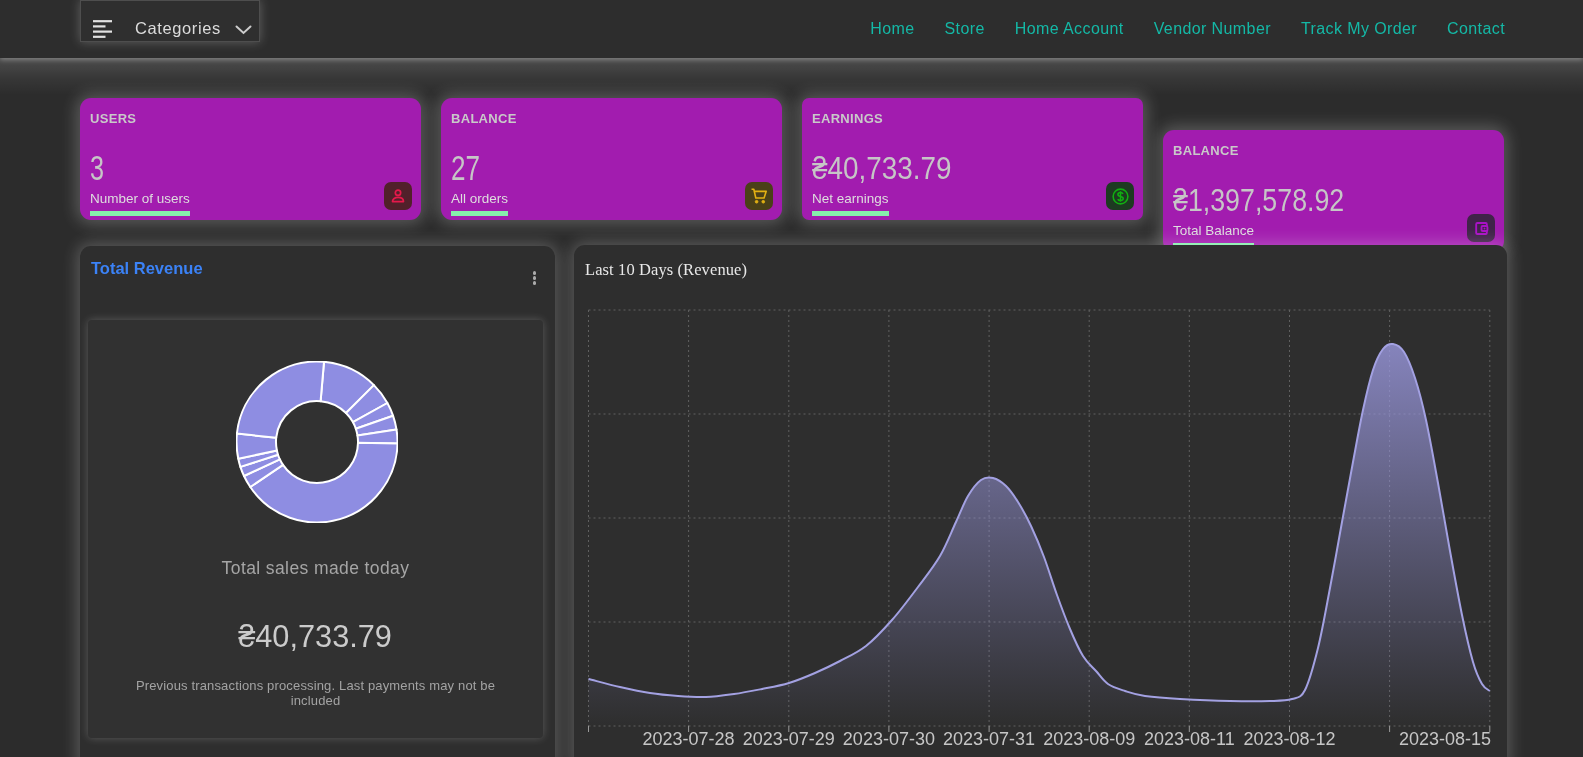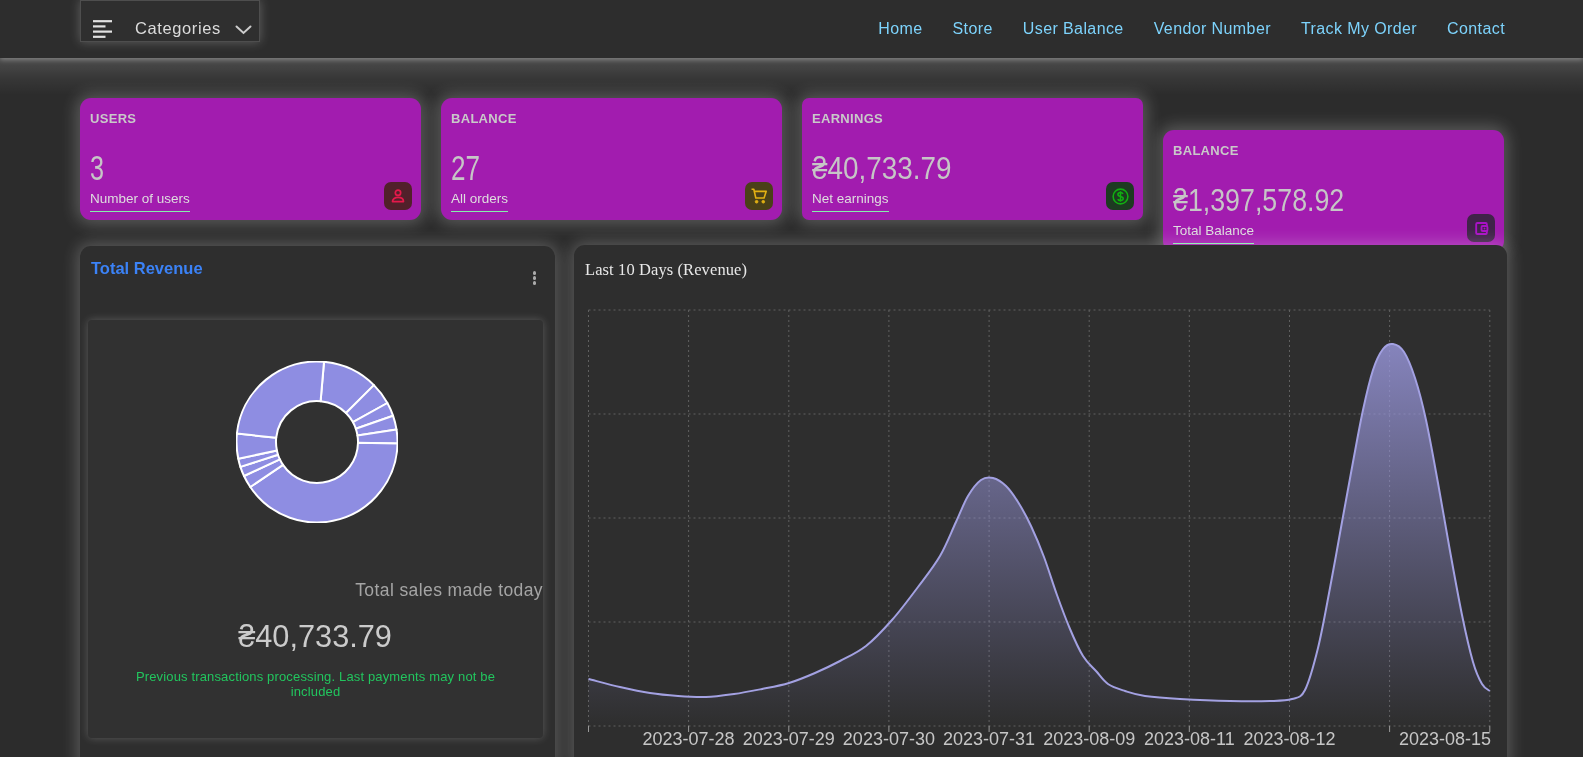--- a/index.html
+++ b/index.html
@@ -9,49 +9,49 @@
 
 
 #nav { position:absolute; left:0; top:0; width:1583px; height:58px; background:#2d2d2d;
   box-shadow:0 2px 5px rgba(255,255,255,0.30); z-index:5; }
 #catbtn { position:absolute; left:80px; top:0; width:180px; height:42px; background:#2f2f2f;
   border:1px solid #4e4e4e; box-shadow:0 0 10px rgba(255,255,255,0.25); }
 #catbtn svg.ham { position:absolute; left:11px; top:18px; }
 #catbtn .txt { position:absolute; left:54px; top:18px; font-size:16.5px; color:#dcdcdc; letter-spacing:.6px; }
 #catbtn svg.chev { position:absolute; left:154px; top:24px; }
 #navlinks { position:absolute; right:78px; top:0; height:58px; display:flex; align-items:center;
-  gap:30px; font-size:16px; color:#7dd3fc; letter-spacing:.4px; }
+  gap:30px; font-size:16px; color:#14b8a6; letter-spacing:.4px; }
 
 
 .scard { position:absolute; top:98px; width:341px; height:122px; background:#a21caf;
   border-radius:11px; box-shadow:0 0 16px 4px rgba(255,255,255,0.22); }
 .scard .t { position:absolute; left:10px; top:13px; font-size:13px; font-weight:bold;
   color:#c9c9c9; letter-spacing:.3px; }
 .scard .n { position:absolute; left:10px; top:55px; font-size:30.5px; line-height:30.5px;
   color:#c6c6c6; transform-origin:0 0; white-space:nowrap; }
 .scard .nbig { top:52px; font-size:35px; line-height:35px; }
 .scard .l { position:absolute; left:10px; top:93px; font-size:13.5px; color:#dedede;
-  padding-bottom:5px; border-bottom:1px solid #86efac; }
+  padding-bottom:5px; border-bottom:5px solid #86efac; }
 .scard .ic { position:absolute; right:9px; bottom:10px; width:28px; height:28px;
   border-radius:7px; display:flex; align-items:center; justify-content:center; }
 
 
 #revcard { position:absolute; left:80px; top:246px; width:475px; height:520px; background:#2e2e2e;
   border-radius:11px 11px 0 0; box-shadow:0 0 16px 3px rgba(255,255,255,0.22); }
 #revcard .hd { position:absolute; left:11px; top:13px; font-size:16.5px; font-weight:bold; color:#3b82f6; }
 #revcard .dots { position:absolute; right:19px; top:25px; width:3.5px; }
 #revcard .dots i { display:block; width:3.5px; height:3.5px; border-radius:50%; background:#ababab; margin-bottom:1.7px; }
 #revinner { position:absolute; left:8px; top:74px; width:455px; height:418px; background:#313131; border-radius:4px; box-shadow:0 0 9px rgba(255,255,255,0.22); }
 #donut { position:absolute; left:148px; top:41px; }
-#revinner .sub { position:absolute; left:0; top:238px; width:455px; text-align:right;
-  font-size:17.5px; letter-spacing:.4px; color:#a5a5a5;margin-top:22px; }
+#revinner .sub { position:absolute; left:0; top:238px; width:455px; text-align:center;
+  font-size:17.5px; letter-spacing:.4px; color:#a5a5a5; }
 #revinner .big { position:absolute; left:0; top:298px; width:455px; text-align:center;
   font-size:32px; color:#cbcbcb; }
-#revinner .note { position:absolute; left:0; top:350px; width:455px; text-align:center;
-  font-size:13px; letter-spacing:.15px; line-height:14.8px; color:#22c55e; }
+#revinner .note { position:absolute; left:0; top:359px; width:455px; text-align:center;
+  font-size:13px; letter-spacing:.15px; line-height:14.8px; color:#a3a3a3; }
 
 #chartpanel { position:absolute; left:574px; top:245px; width:933px; height:520px; background:#2e2e2e;
   border-radius:11px 11px 0 0; box-shadow:0 0 16px 3px rgba(255,255,255,0.22); }
 #chartpanel .hd { position:absolute; left:11px; top:15px; font-size:16.5px; letter-spacing:.1px; color:#e8e8e8;font-family:Liberation Serif, serif; }
 #chartsvg { position:absolute; left:0; top:0; }
 </style>
 </head>
 <body>
 <div id="page">
 
@@ -69,21 +69,21 @@
         </g>
       </svg>
       <span class="txt">Categories</span>
       <svg class="chev" width="17" height="10" viewBox="0 0 17 10">
         <path d="M1.5,1.5 L8.5,8 L15.5,1.5" fill="none" stroke="#cccccc" stroke-width="2" stroke-linecap="round"></path>
       </svg>
     </div>
     <div id="navlinks">
       <span>Home</span>
         <span>Store</span>
-        <span>User Balance</span>
+        <span>Home Account</span>
         <span>Vendor Number</span>
         <span>Track My Order</span>
         <span>Contact</span>
     </div>
   </div>
 
   <div class="scard" style="left:80px;">
     <div class="t">USERS</div>
     <div class="n nbig" style="transform:scaleX(0.72);">3</div>
     <div class="l">Number of users</div>

